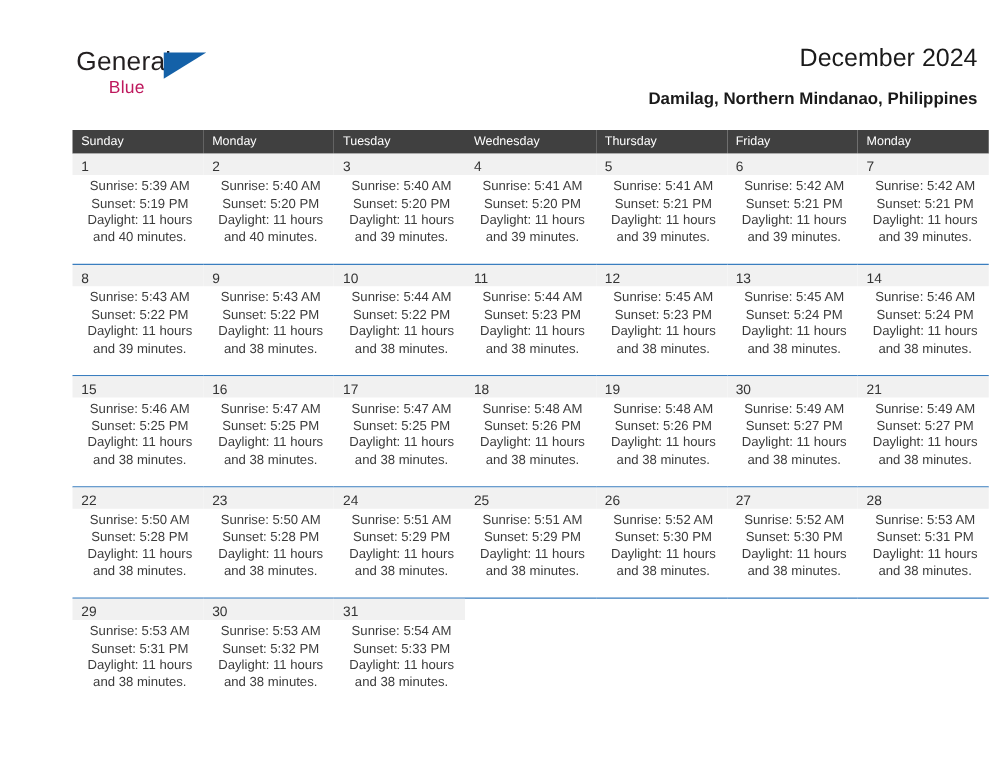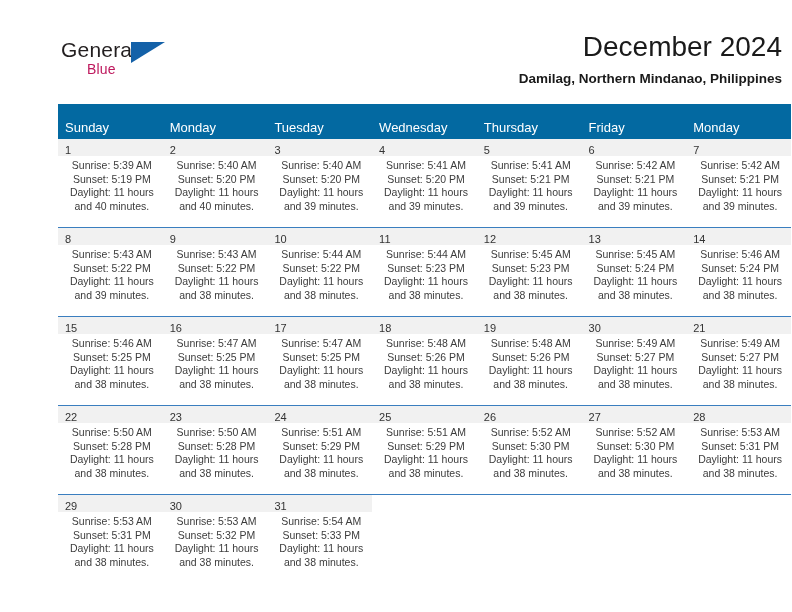--- a/index.html
+++ b/index.html
@@ -67,21 +67,21 @@
     border-bottom: 21px solid transparent;
   }
 
   .title-block {
     position: absolute;
     right: 38px;
     top: 30px;
     text-align: right;
   }
   .month-title {
-    font-size: 28px;
+    font-size: 20px;
     font-weight: normal;
     color: #1a1a1a;
     line-height: 34px;
     white-space: nowrap;
   }
   .location-sub {
     margin-top: 6px;
     font-size: 13.5px;
     font-weight: bold;
     color: #1a1a1a;
@@ -95,26 +95,26 @@
     position: absolute;
     left: 30px;
     top: 104px;
     width: 733px;
     border-collapse: collapse;
     table-layout: fixed;
   }
   .calendar col { width: 104.71px; }
 
   .dow-row th {
-    background: #0369a1;
+    background: #404040;
     color: #ffffff;
-    font-size: 13px;
+    font-size: 10px;
     font-weight: normal;
     text-align: left;
-    padding: 16px 0 4px 7px;
+    padding: 4px 0 4px 7px;
     height: 13px;
     border: none;
     box-sizing: border-box;
   }
 
   .week-row td {
     vertical-align: top;
     padding: 0;
     border-top: 1px solid #3a7ebf;
     background: #ffffff;

